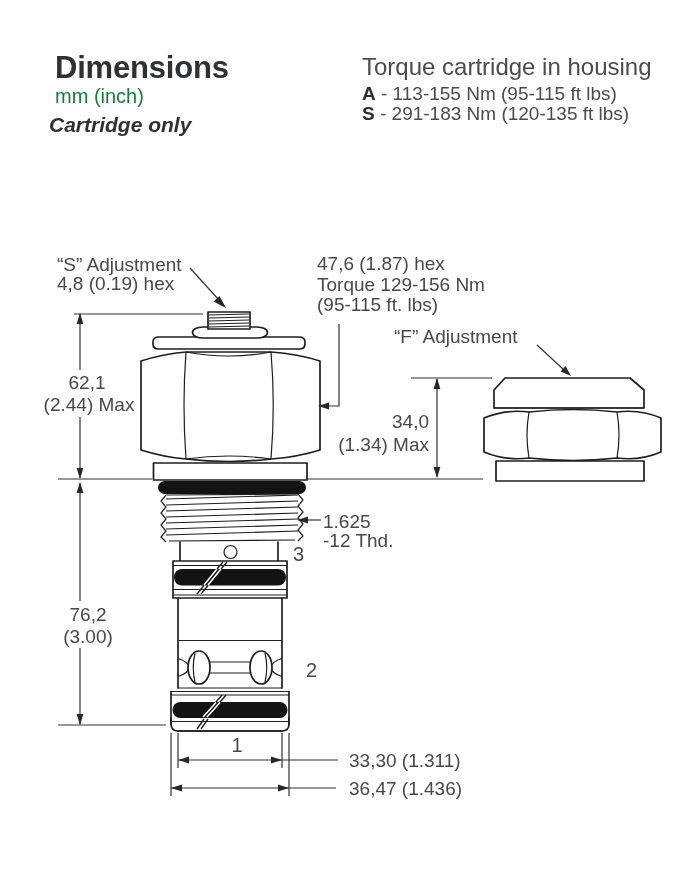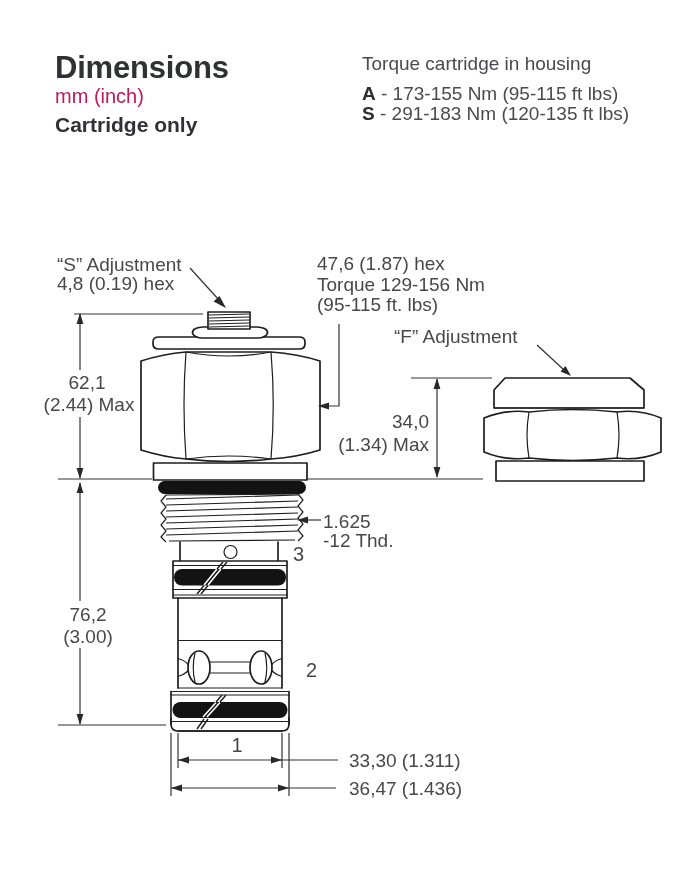--- a/index.html
+++ b/index.html
@@ -2,23 +2,23 @@
 <html><head>
 <meta charset="utf-8">
 <style>
   html,body{margin:0;padding:0;}
   body{
     width:700px;height:869px;position:relative;background:#ffffff;
     font-family:"Liberation Sans", sans-serif;color:#47484b;overflow:hidden;
   }
   .abs{position:absolute;}
   .hl-title{left:55px;top:50px;font-size:31px;font-weight:bold;color:#303135;letter-spacing:-0.2px;}
-  .hl-units{left:55px;top:85px;font-size:20px;color:#be185d;}
-  .hl-note{left:55px;top:113px;font-size:21px;font-weight:bold;color:#303135;}
-  .hr-title{left:362px;top:53px;font-size:19px;color:#4a4b4e;}
+  .hl-units{left:55px;top:85px;font-size:20px;color:#15803d;}
+  .hl-note{left:49px;top:113px;font-size:21px;font-weight:bold;color:#303135;font-style:italic;}
+  .hr-title{left:362px;top:53px;font-size:24px;color:#4a4b4e;}
   .hr-row{left:362px;font-size:19px;color:#4a4b4e;}
   .hr-row b{color:#2e2f33;}
   .hr-a{top:83px;}
   .hr-s{top:103px;}
   svg{position:absolute;left:0;top:0;}
   .obj{stroke:#1e1e1e;stroke-width:1.7;fill:none;stroke-linecap:round;stroke-linejoin:round;}
   .objw{stroke:#1e1e1e;stroke-width:1.7;fill:#ffffff;stroke-linejoin:round;}
   .thin{stroke:#1e1e1e;stroke-width:1.2;fill:none;}
   .fine{stroke:#323335;stroke-width:1.2;fill:none;}
   .head{fill:#27282a;stroke:none;}
@@ -31,21 +31,21 @@
 </head>
 <body>
 
 <div class="abs hl-title">Dimensions</div>
 <div class="abs hl-units">mm (inch)</div>
 <div class="abs hl-note">Cartridge only</div>
 
 <div class="abs hr-title">Torque cartridge in housing</div>
 <div class="abs hr-row hr-a">
   <b>A</b>
-  <span>- 173-155 Nm (95-115 ft lbs)</span>
+  <span>- 113-155 Nm (95-115 ft lbs)</span>
 </div>
 <div class="abs hr-row hr-s">
   <b>S</b>
   <span>- 291-183 Nm (120-135 ft lbs)</span>
 </div>
 
 <svg width="700" height="869" viewBox="0 0 700 869">
 
   <g>
 

